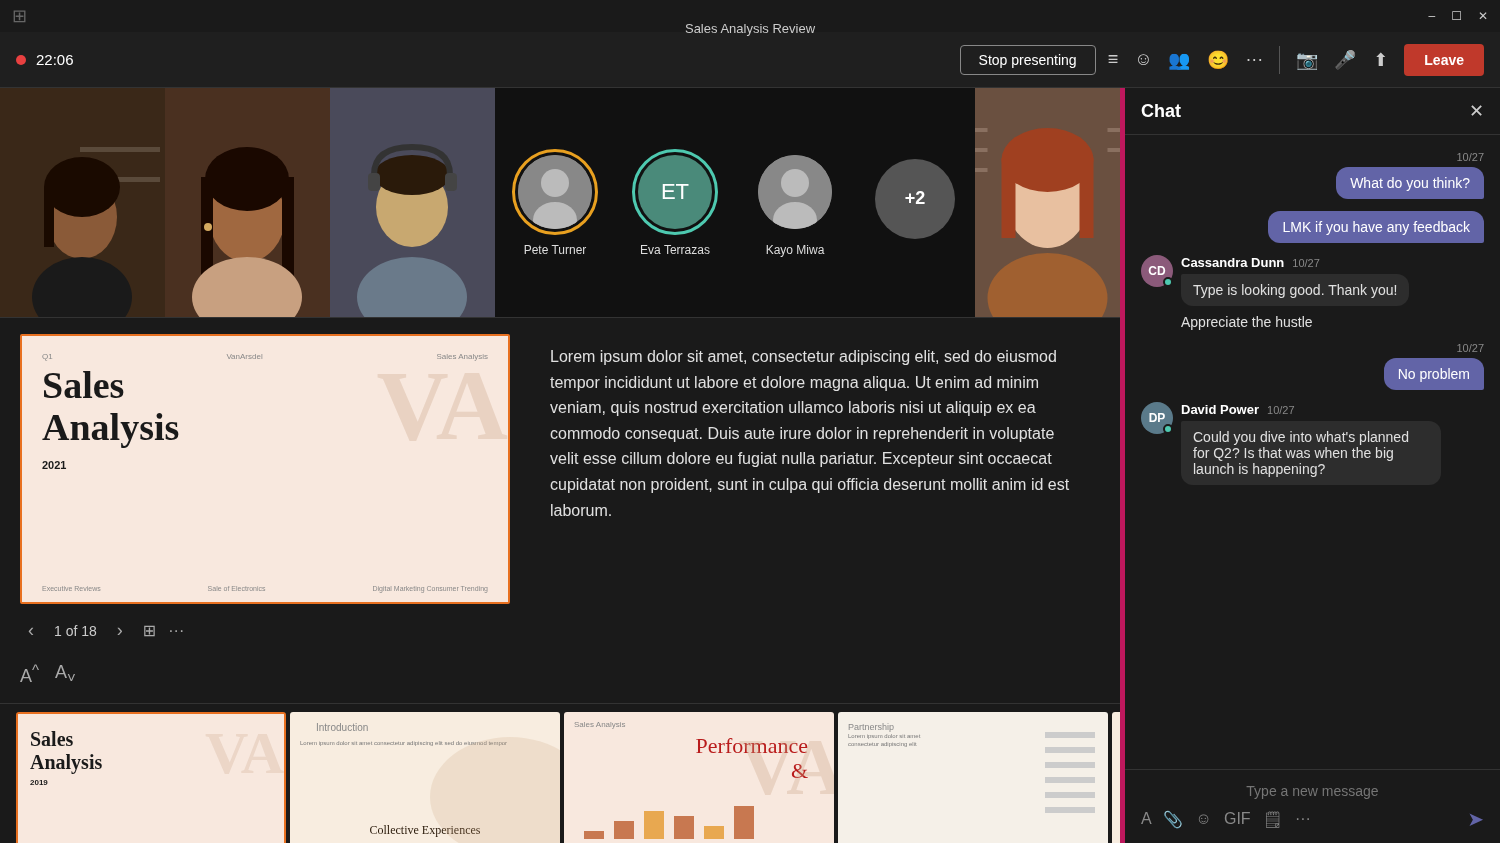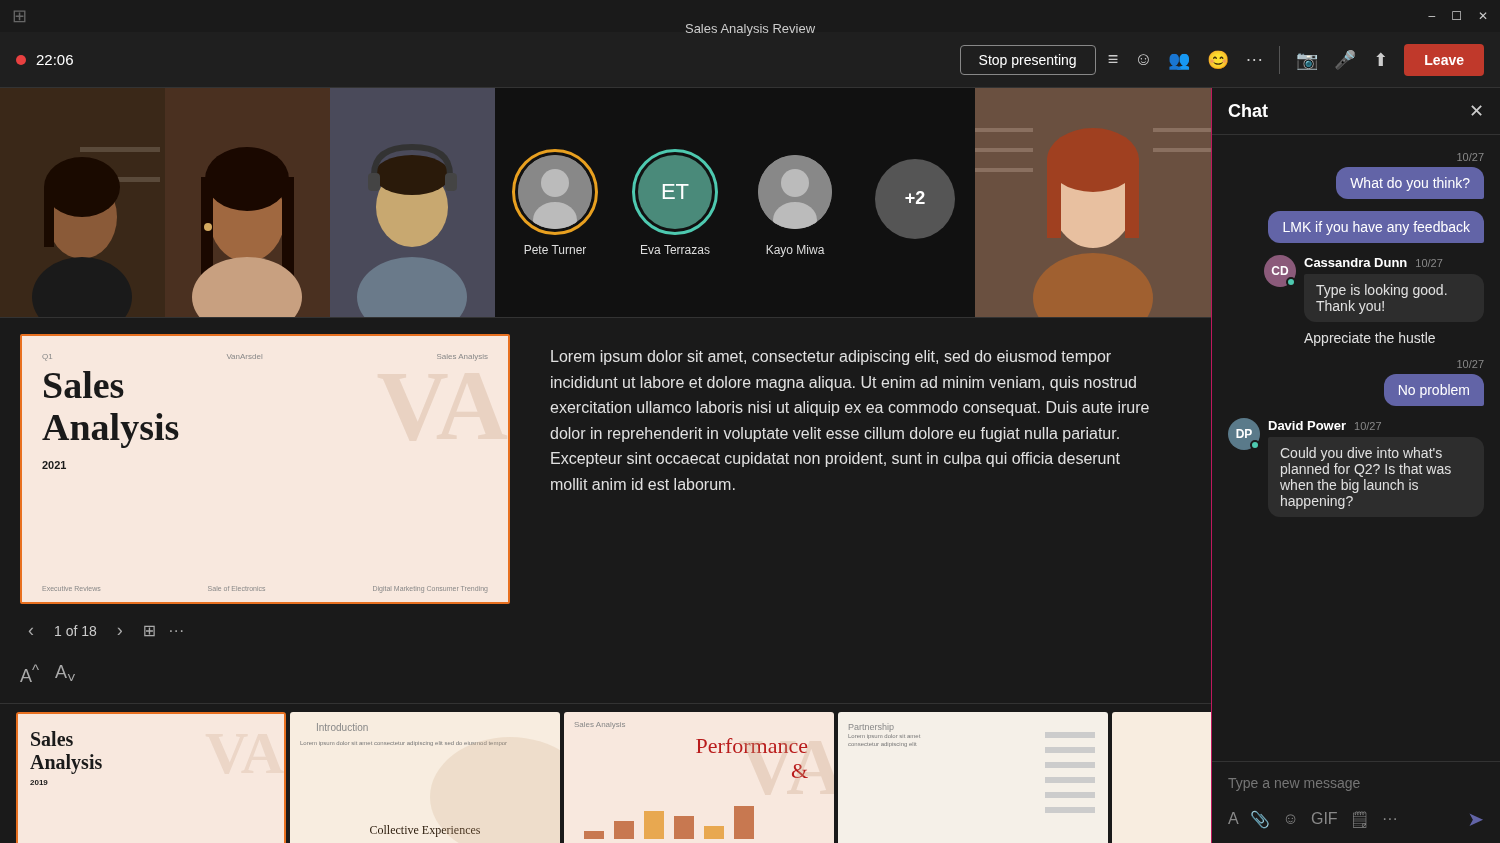--- a/index.html
+++ b/index.html
@@ -355,23 +355,23 @@
       right: 0;
       top: 5px;
       font-size: 60px;
       font-weight: 900;
       color: rgba(200,160,130,0.25);
       font-family: Georgia, serif;
     }
 
     
     #chat-panel {
-      width: 289px;
+      width: 380px;
       background: #1a1a1a;
-      border-left: 1px solid #be185d;
+      border-left: 5px solid #be185d;
       display: flex;
       flex-direction: column;
       height: 100%;
     }
     #chat-header {
       display: flex;
       align-items: center;
       justify-content: space-between;
       padding: 12px 16px;
       border-bottom: 1px solid #333;
@@ -480,21 +480,22 @@
       border-top: 1px solid #333;
       padding: 12px 16px;
     }
     #chat-input {
       width: 100%;
       background: transparent;
       border: none;
       color: #d946ef;
       font-size: 14px;
       outline: none;
-      margin-bottom: 16px;
+      margin-bottom: 8px;
+      text-align: center;
     }
     #chat-toolbar {
       display: flex;
       align-items: center;
       gap: 12px;
     }
     .chat-tool-icon {
       color: #888;
       font-size: 16px;
       cursor: pointer;
@@ -837,21 +838,21 @@
       <div class="msg-bubble-right">
         <span class="timestamp">10/27</span>
         <div class="bubble">What do you think?</div>
       </div>
 
       <div class="msg-bubble-right">
         <div class="bubble">LMK if you have any feedback</div>
       </div>
 
       <div class="msg-bubble-left">
-        <div class="msg-avatar" style="background:#8b5a7a;margin-left:36px;">
+        <div class="msg-avatar" style="background:#8b5a7a;">
           CD
           <div class="online-dot"></div>
         </div>
         <div class="msg-content">
           <div class="msg-header">
             <span class="msg-name">Cassandra Dunn</span>
             <span class="msg-time">10/27</span>
           </div>
           <div class="msg-text">Type is looking good. Thank you!</div>
           <div class="msg-text-plain">Appreciate the hustle</div>

